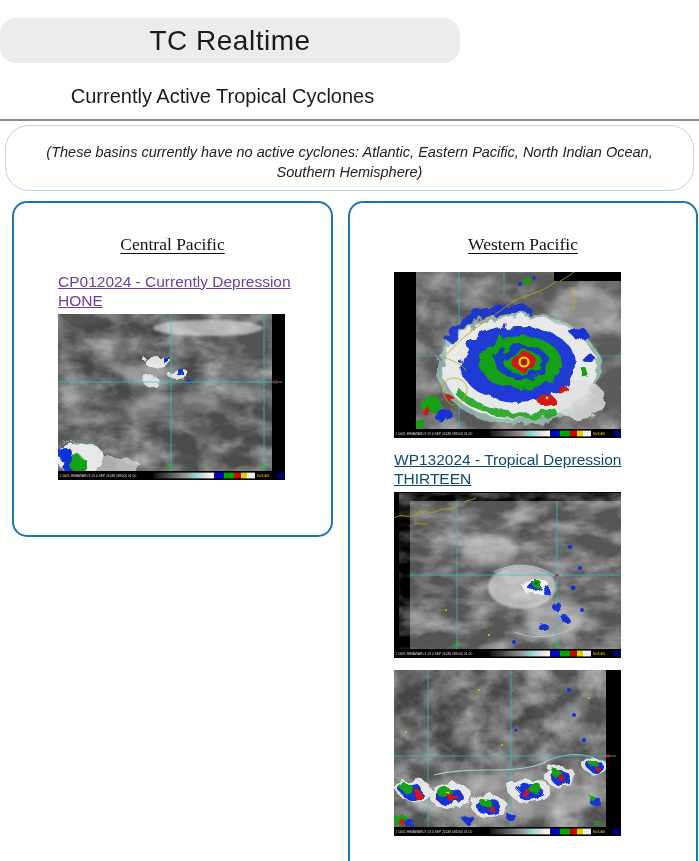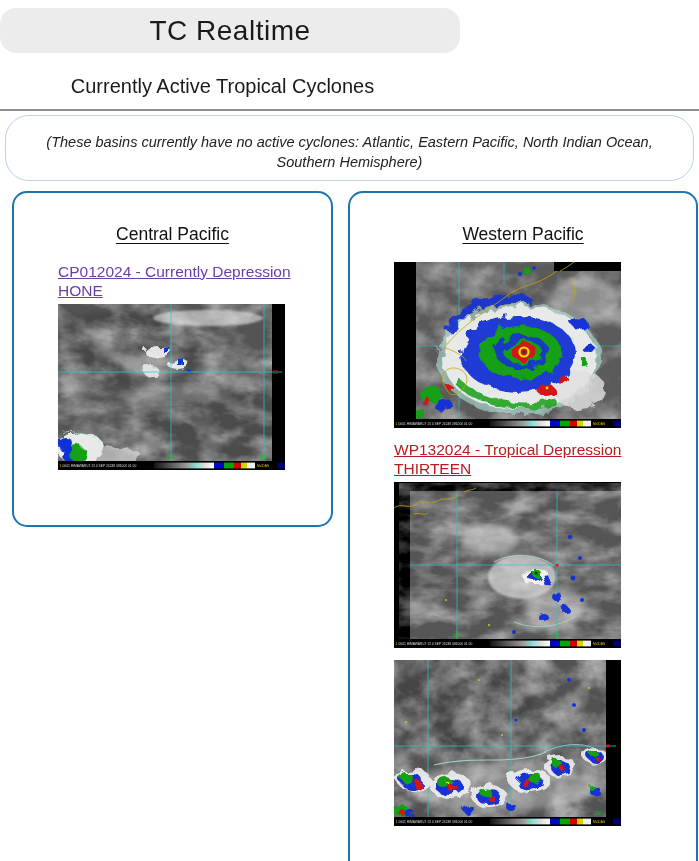--- a/index.html
+++ b/index.html
@@ -1,40 +1,40 @@
 <!DOCTYPE html>
 <html><head>
 <meta charset="utf-8">
 <style>
   html,body{margin:0;padding:0;background:#fff;}
   body{width:699px;height:861px;font-family:"Liberation Sans","DejaVu Sans",sans-serif;color:#151515;overflow:hidden;}
 
-  .header-bar{width:460px;height:45px;margin-top:8px;background:#ececec;border-radius:16px;
+  .header-bar{width:460px;height:45px;margin-top:18px;background:#ececec;border-radius:16px;
     display:flex;align-items:center;justify-content:center;}
   .page-title{font-size:28px;font-weight:400;color:#1a1a1a;letter-spacing:.5px;}
   .subtitle{width:445px;text-align:center;font-size:20px;margin-top:22px;color:#1a1a1a;}
   .divider{border:none;border-top:2px solid #8f8f8f;margin:11px 0 0 0;}
 
   .notice-box{margin:4px 5px 0 5px;border:1px solid #b9d3ea;border-radius:24px;
     padding:16px 38px 7px 38px;text-align:center;}
   .notice-text{font-style:italic;font-size:14.5px;line-height:1.4;color:#222;}
 
   .panels{display:flex;align-items:flex-start;gap:15px;margin:10px 0 0 12px;}
   .panel{border:2px solid #1d76ad;border-radius:15px;box-sizing:border-box;background:#fff;}
   .panel-central{width:321px;height:336px;}
   .panel-western{width:350px;height:694px;}
   .panel-title{text-align:center;margin-top:31px;font-size:17.5px;color:#111;
-    text-decoration:underline;text-underline-offset:3px;}
+    text-decoration:underline;text-underline-offset:3px;font-family:Liberation Serif, serif;}
 
   .storm{margin:17px 12px 0 44px;}
   .storm + .storm{margin-top:12px;}
   .storm-link{font-size:15.5px;text-decoration:underline;line-height:1.25;display:inline-block;
     margin-bottom:4px;cursor:pointer;}
   .visited{color:#6b3fa3;}
-  .unvisited{color:#b91c1c;}
+  .unvisited{color:#0c4a6e;}
   .sat{display:block;width:227px;height:166px;}
 </style>
 </head>
 <body>
 
 <svg width="0" height="0" style="position:absolute" aria-hidden="true">
   <defs>
     <filter id="fCloudA" x="-5%" y="-5%" width="110%" height="110%">
       <feTurbulence type="fractalNoise" baseFrequency="0.028 0.045" numOctaves="4" seed="3" result="n"></feTurbulence>
       <feColorMatrix in="n" type="matrix" values="0 0 0 0 1  0 0 0 0 1  0 0 0 0 1  1.2 1.2 1.2 0 -1.5"></feColorMatrix>

